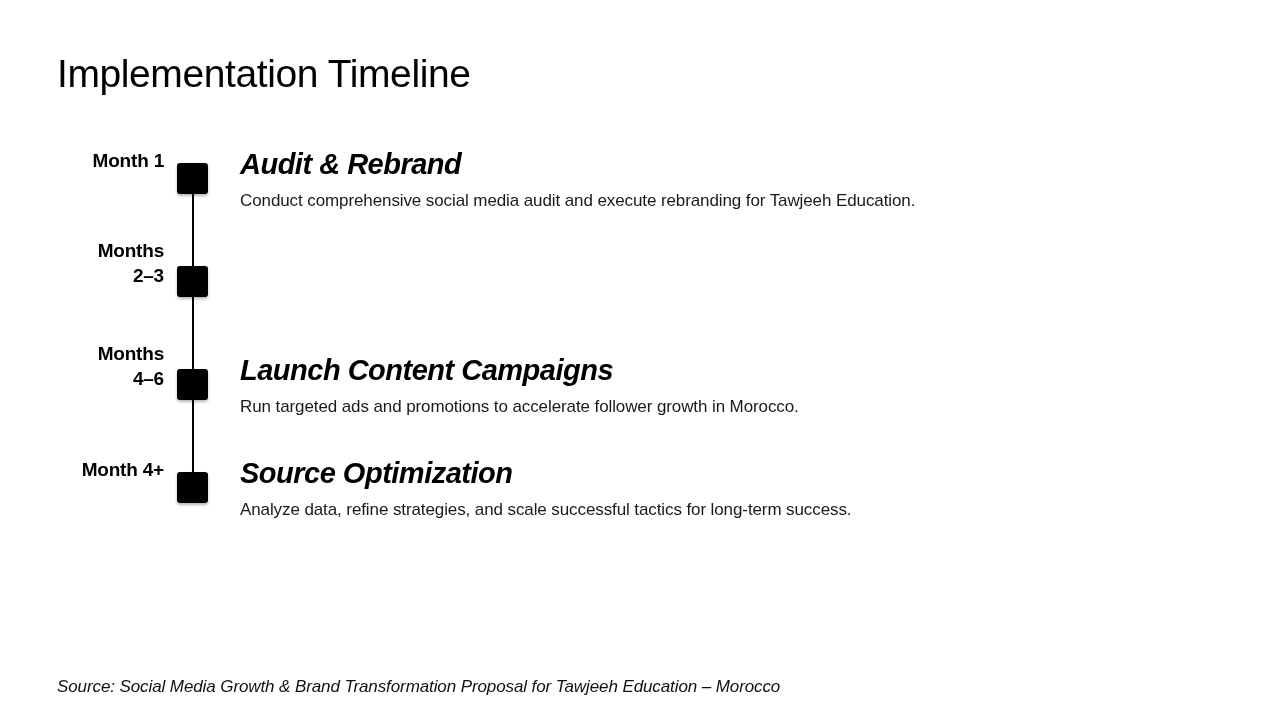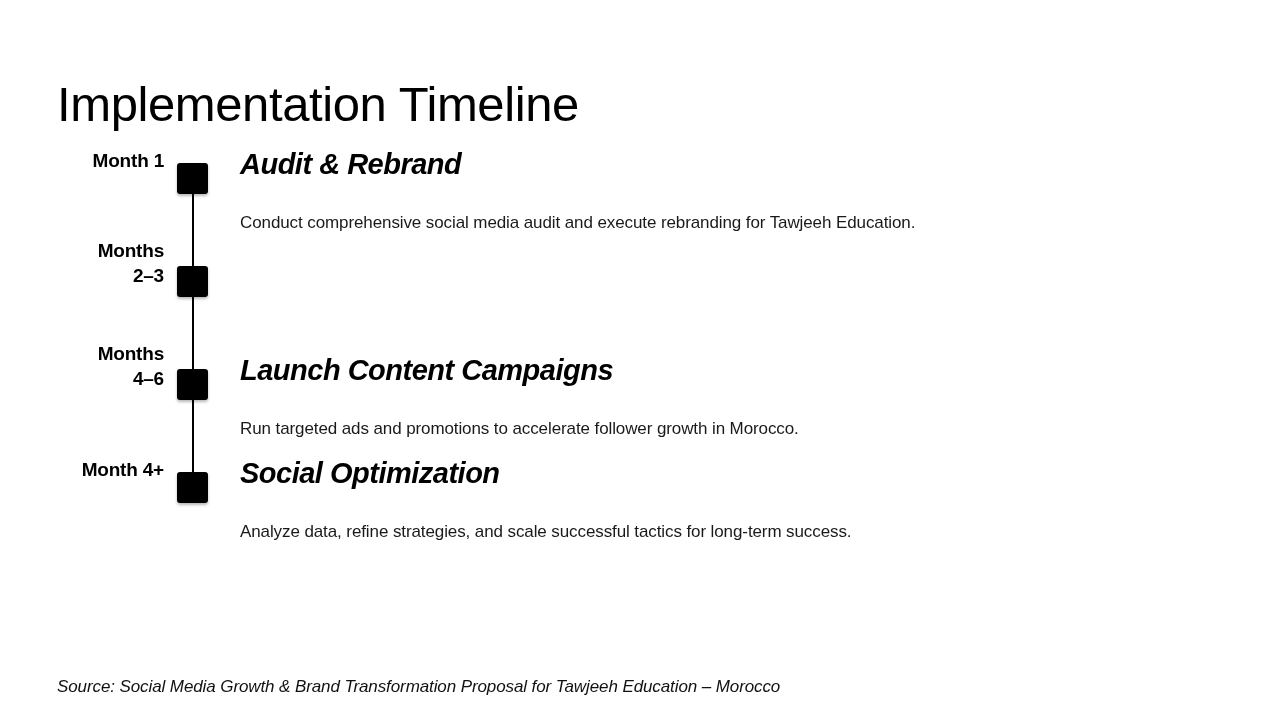--- a/index.html
+++ b/index.html
@@ -19,27 +19,26 @@
   .slide {
     position: absolute;
     inset: 0;
   }
 
   
   .slide-title {
     position: absolute;
     left: 57px;
     top: 52px;
-    font-size: 49px;
+    font-size: 39px;
     font-weight: 300;
     letter-spacing: -0.4px;
     line-height: 1.15;
     color: #000000;
     white-space: nowrap;
-    margin-top: 24px;
   }
 
   
   .timeline {
     position: absolute;
     left: 0;
     top: 160px;
     width: 1280px;
   }
 
@@ -102,21 +101,21 @@
     font-size: 29px;
     font-weight: 700;
     letter-spacing: -0.5px;
     line-height: 36px;
     color: #000000;
     white-space: nowrap;
     font-style: italic;
   }
 
   .tl-desc {
-    margin-top: 29px;
+    margin-top: 7px;
     font-size: 17px;
     font-weight: 400;
     line-height: 23px;
     letter-spacing: -0.1px;
     color: #1a1a1a;
     white-space: nowrap;
   }
 
   
   .source-note {
@@ -165,21 +164,21 @@
       <div class="tl-body">
         <div class="tl-heading">Launch Content Campaigns</div>
         <div class="tl-desc">Run targeted ads and promotions to accelerate follower growth in Morocco.</div>
       </div>
     </div>
 
     <div class="tl-row r3">
       <div class="tl-period">Month 4+</div>
       <div class="tl-marker"></div>
       <div class="tl-body">
-        <div class="tl-heading">Social Optimization</div>
+        <div class="tl-heading">Source Optimization</div>
         <div class="tl-desc">Analyze data, refine strategies, and scale successful tactics for long-term success.</div>
       </div>
     </div>
 
   </div>
 
   <div class="source-note">Source: Social Media Growth &amp; Brand Transformation Proposal for Tawjeeh Education – Morocco</div>
 
 </div>
 

